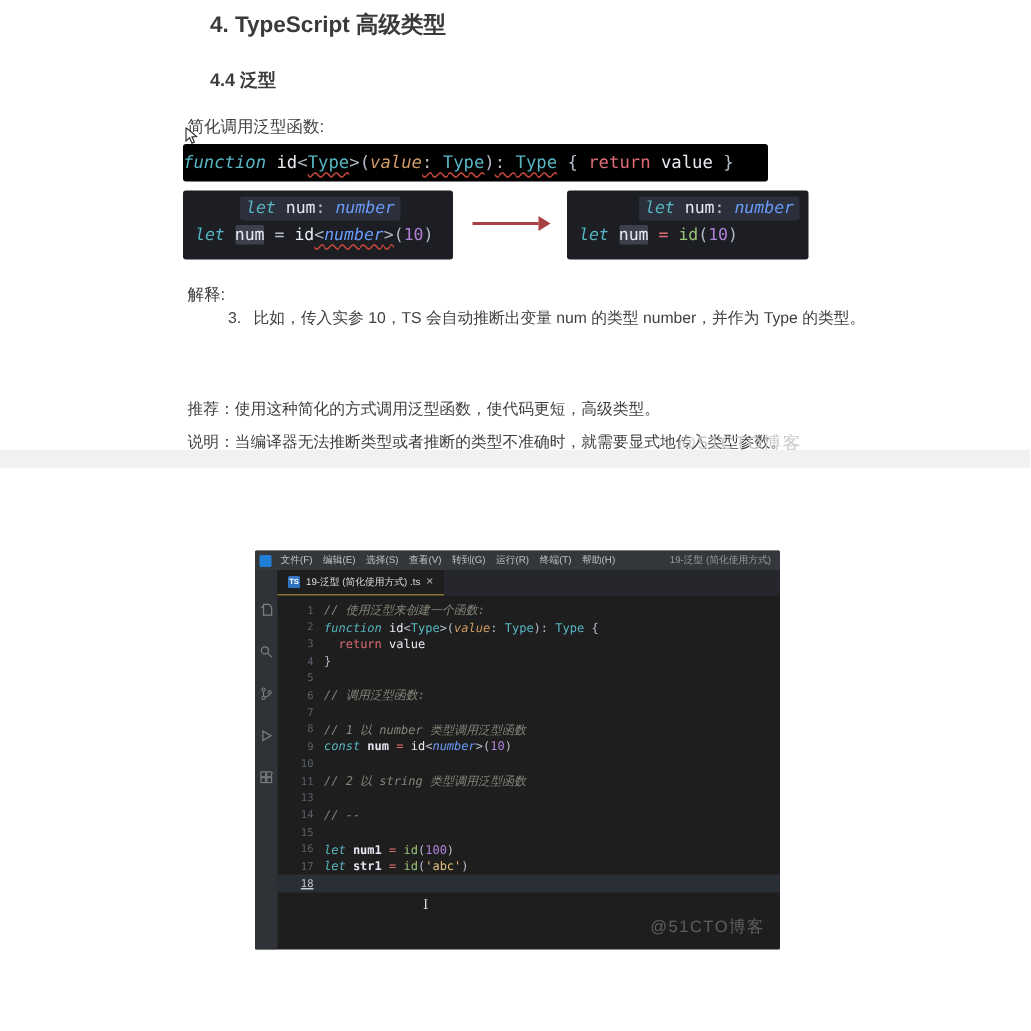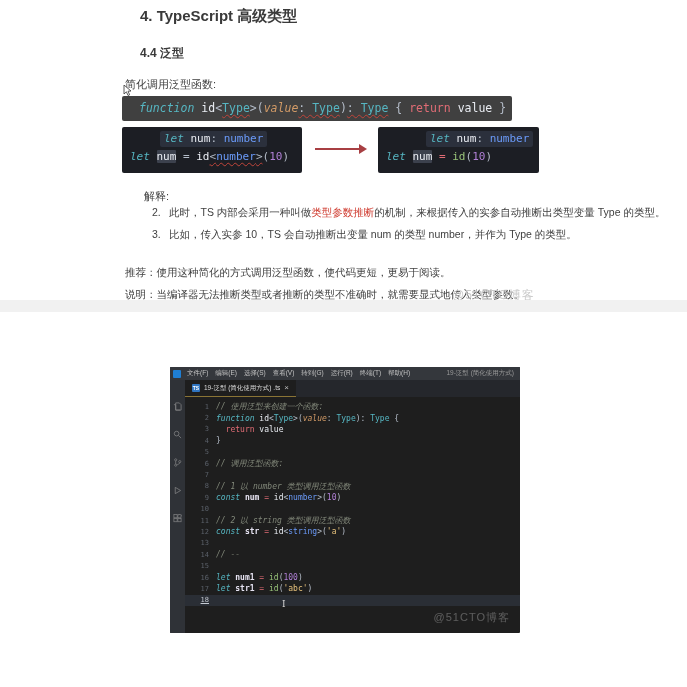--- a/index.html
+++ b/index.html
@@ -3,51 +3,51 @@
 <meta charset="utf-8">
 <style>
   html,body{margin:0;padding:0;}
   body{width:687px;height:687px;background:#ffffff;font-family:"Liberation Sans","DejaVu Sans",sans-serif;position:relative;overflow:hidden;}
   .abs{position:absolute;}
   
   .h1{left:140px;top:7px;font-size:15px;font-weight:700;color:#3a3a3a;}
   .h2{left:140px;top:45px;font-size:12px;font-weight:700;color:#3a3a3a;}
   .intro{left:125px;top:77px;font-size:11px;color:#404040;}
   .mono{font-family:"DejaVu Sans Mono","Liberation Mono",monospace;}
-  .banner{left:122px;top:96px;width:390px;height:25px;background:#404040;border-radius:2px;
-          font-size:11.5px;line-height:25px;padding-left:17px;box-sizing:border-box;white-space:nowrap;overflow:hidden;}
+  .banner{left:122px;top:96px;width:390px;height:25px;background:#000000;border-radius:2px;
+          font-size:11.5px;line-height:25px;padding-left:0;box-sizing:border-box;white-space:nowrap;overflow:hidden;}
   .cmp{top:127px;height:46px;background:#1c1e24;border-radius:2px;box-sizing:border-box;padding:4px 8px 0 8px;
        font-size:11px;white-space:nowrap;overflow:hidden;}
   .cmp-left{left:122px;width:180px;}
   .cmp-right{left:378px;width:161px;}
   .tipline{display:inline-block;background:#2b303c;border-radius:2px;padding:1px 4px;line-height:14px;}
   .cmp-left .tipline{margin-left:30px;}
   .cmp-right .tipline{margin-left:40px;}
   .cline{line-height:20px;}
   .arrowwrap{left:309px;top:144px;width:60px;height:10px;}
   .arrowline{position:absolute;left:6px;top:4px;width:44px;height:2px;background:#a83f43;}
   .arrowhead{position:absolute;right:2px;top:0;width:0;height:0;border-left:8px solid #a83f43;border-top:5px solid transparent;border-bottom:5px solid transparent;}
-  .explain{left:125px;top:189px;font-size:11px;color:#404040;margin-left:19px;}
+  .explain{left:125px;top:189px;font-size:11px;color:#404040;}
   .olist{left:152px;top:202px;font-size:10.5px;color:#404040;}
   .olist .li{line-height:21.5px;white-space:nowrap;}
   .olist .num{display:inline-block;width:17px;}
   .redtxt{color:#cf3a2e;}
   .rec{left:125px;top:266px;font-size:10.5px;color:#404040;white-space:nowrap;}
   .note{left:125px;top:288px;font-size:10.5px;color:#404040;white-space:nowrap;}
   .wm1{left:452px;top:287px;font-size:12px;color:#cacaca;letter-spacing:1px;}
   .band{left:0;top:300px;width:687px;height:12px;background:#f1f1f1;}
   .cursor-arrow{left:123px;top:85px;}
   
   .tk-kw{color:#56b6c2;font-style:italic;}
   .tk-ty{color:#56b6c2;}
   .tk-pl{color:#e9ecf2;}
   .tk-pu{color:#b4bcc8;}
   .tk-pm{color:#d19a66;font-style:italic;}
   .tk-rt{color:#e06c75;}
-  .tk-tn{color:#6b9bfa;}
+  .tk-tn{color:#6b9bfa;font-style:italic;}
   .tk-nu{color:#b180d7;}
   .tk-st{color:#e5c07b;}
   .tk-cm{color:#818779;font-style:italic;}
   .tk-vr{color:#e6e3f2;font-weight:700;}
   .tk-fn{color:#98c379;}
   .tk-sq{text-decoration-line:underline;text-decoration-style:wavy;text-decoration-color:#c0443a;text-decoration-thickness:1px;text-underline-offset:2px;}
   .tk-hl{background:#3c414d;border-radius:1px;}
   
   .vswin{left:170px;top:367px;width:350px;height:266px;background:#1e1e1e;border-radius:1px;overflow:hidden;}
   .titlebar{height:13px;background:#34373c;display:flex;align-items:center;padding:0 6px 0 3px;gap:6px;}
@@ -96,24 +96,23 @@
     <div class="arrowhead"></div>
 </div>
 
 <div class="abs cmp cmp-right mono">
   <div class="tipline"><span class="tk-kw">let </span><span class="tk-pl">num</span><span class="tk-pu">: </span><span class="tk-tn">number</span></div>
   <div class="cline"><span class="tk-kw">let </span><span class="tk-pl tk-hl">num</span><span class="tk-rt"> = </span><span class="tk-fn">id</span><span class="tk-pu">(</span><span class="tk-nu">10</span><span class="tk-pu">)</span></div>
 </div>
 
 <div class="abs explain">解释:</div>
 <div class="abs olist">
-    <div class="li"><span class="num">2.</span><span>此时，TS 内部会采用一种叫做</span><span class="redtxt">类型参数推断</span><span>的机制，来根据传入的实参自动推断出类型变量 Type 的类型。</span></div>
     <div class="li"><span class="num">3.</span><span>比如，传入实参 10，TS 会自动推断出变量 num 的类型 number，并作为 Type 的类型。</span></div>
   </div>
-<div class="abs rec">推荐：使用这种简化的方式调用泛型函数，使代码更短，更易于阅读。</div>
+<div class="abs rec">推荐：使用这种简化的方式调用泛型函数，使代码更短，高级类型。</div>
 <div class="abs note">说明：当编译器无法推断类型或者推断的类型不准确时，就需要显式地传入类型参数。</div>
 <div class="abs wm1">@51CTO博客</div>
 <div class="abs band"></div>
 
 <div class="abs vswin">
   <div class="titlebar">
     <div class="vslogo"></div>
     <div class="menus">
         <span class="menu-item">文件(F)</span>
         <span class="menu-item">编辑(E)</span>
@@ -198,24 +197,20 @@
           </div>
           <div class="code-line">
             <span class="ln">10</span>
             <span class="ct"></span>
           </div>
           <div class="code-line">
             <span class="ln">11</span>
             <span class="ct"><span class="tk-cm">// 2 以 string 类型调用泛型函数</span></span>
           </div>
           <div class="code-line">
-            <span class="ln">12</span>
-            <span class="ct"><span class="tk-kw">const </span><span class="tk-vr">str</span><span class="tk-rt"> = </span><span class="tk-pl">id</span><span class="tk-pu">&lt;</span><span class="tk-tn">string</span><span class="tk-pu">&gt;(</span><span class="tk-st">'a'</span><span class="tk-pu">)</span></span>
-          </div>
-          <div class="code-line">
             <span class="ln">13</span>
             <span class="ct"></span>
           </div>
           <div class="code-line">
             <span class="ln">14</span>
             <span class="ct"><span class="tk-cm">// --</span></span>
           </div>
           <div class="code-line">
             <span class="ln">15</span>
             <span class="ct"></span>

